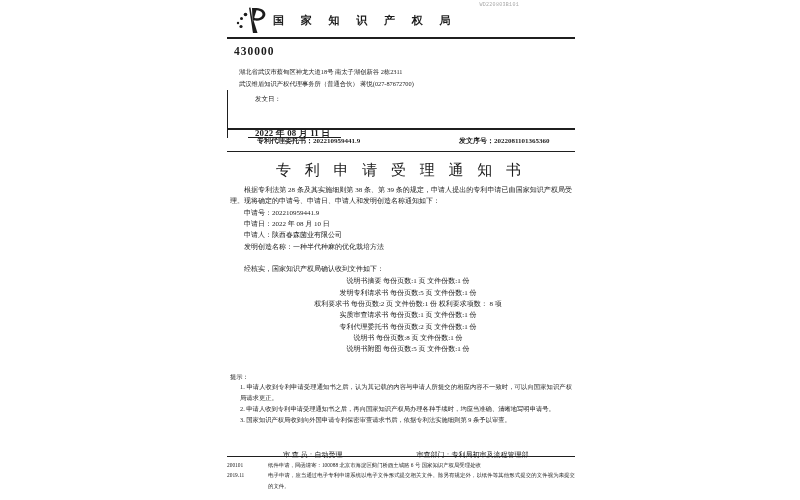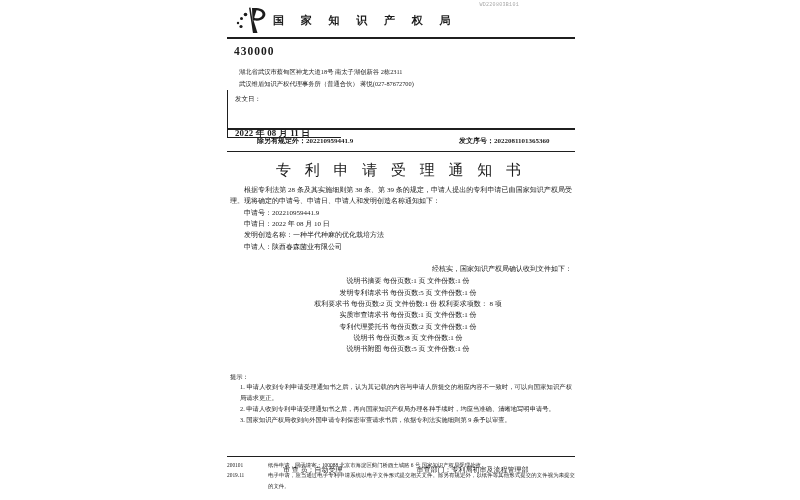--- a/index.html
+++ b/index.html
@@ -15,43 +15,43 @@
   .logo { width:40px; height:27px; flex:0 0 auto; }
   .header-title { flex:1; font-size:11px; font-weight:bold;
                   letter-spacing:7px; padding-right:34px; white-space:nowrap; }
 
   
   .info { display:flex; border-bottom:2px solid #1f1f1f; height:91px;flex-direction:column; }
   .info-left { flex:1; padding:6px 4px 0 7px; }
   .postcode { font-weight:bold; font-size:11.5px; letter-spacing:1px; }
   .addr { font-size:6.3px; line-height:1.9; margin-top:9px; padding-left:5px; white-space:nowrap; }
   .info-right { width:114px; border-left:1.5px solid #1f1f1f; display:flex; flex-direction:column; }
-  .date-box { height:48px; border-bottom:1px solid #1f1f1f; padding:5px 2px 0 7px; }
+  .date-box { height:48px; border-bottom:1px solid #1f1f1f; padding:5px 2px 0 7px;margin-left:20px; }
   .issue-label { font-size:6.5px; }
   .issue-date { font-size:8.8px; font-weight:bold; margin-top:24px; white-space:nowrap; letter-spacing:0.2px; }
 
   
   .numbers { display:flex; border-bottom:1px solid #1f1f1f; padding:6px 0 5px 30px;
              font-size:7px; font-weight:bold; }
   .numbers .num-left { width:157px; white-space:nowrap; }
   .numbers .num-right { white-space:nowrap;padding-left:45px; }
 
   
   .notice-title { text-align:center; font-size:15px; font-weight:normal; letter-spacing:5px;
                   margin:9px 0 5px; white-space:nowrap; }
   .body { font-size:7px; line-height:1.62; padding:0 3px; }
   .intro { text-indent:2em; text-align:justify; margin-bottom:0; }
   .field-line, .doc-line, .confirm-line { padding-left:2em; white-space:nowrap; }
-  .confirm-line { margin-top:11px;text-align:right; }
+  .confirm-line { margin-top:11px; }
   .docs { margin-top:1px;text-align:center; }
 
   .notes { margin-top:16px; font-size:6.3px; line-height:1.72; padding:0 3px; }
   .note-item { padding-left:10px; text-align:justify; }
 
-  .examiner-row { display:flex; margin-top:39px; font-size:7px; padding-left:56px; }
+  .examiner-row { display:flex; margin-top:24px; font-size:7px; padding-left:56px; }
   .dept-cell { margin-left:74px; white-space:nowrap; }
   .examiner-cell { white-space:nowrap; }
 
   
   .footer { position:absolute; left:0; right:0; bottom:8px; border-top:1px solid #1f1f1f;
             display:flex; padding-top:3px; font-size:5.4px; color:#222; }
   .form-codes { width:41px; line-height:2.0; flex:0 0 auto; }
   .footer-text { flex:1; line-height:2.0; text-align:justify; }
 </style>
 </head>
@@ -86,43 +86,43 @@
       <div class="info-right">
         <div class="date-box">
           <div class="issue-label">发文日：</div>
           <div class="issue-date">2022 年 08 月 11 日</div>
         </div>
       </div>
     </div>
 
     <div class="numbers">
       <div class="num-left">
-        <span>除另有规定外：</span><span>202210959441.9</span>
+        <span>专利代理委托书：</span><span>202210959441.9</span>
       </div>
       <div class="num-right">
         <span>发文序号：</span><span>2022081101365360</span>
       </div>
     </div>
 
     <div class="notice-title">专 利 申 请 受 理 通 知 书</div>
 
     <div class="body">
       <p class="intro">根据专利法第 28 条及其实施细则第 38 条、第 39 条的规定，申请人提出的专利申请已由国家知识产权局受理。现将确定的申请号、申请日、申请人和发明创造名称通知如下：</p>
 
       <div class="field-line">
         <span>申请号：</span><span>202210959441.9</span>
       </div>
       <div class="field-line">
         <span>申请日：</span><span>2022 年 08 月 10 日</span>
       </div>
       <div class="field-line">
-        <span>发明创造名称：</span><span>一种半代种麻的优化栽培方法</span>
+        <span>申请人：</span><span>陕西春森菌业有限公司</span>
       </div>
       <div class="field-line">
-        <span>申请人：</span><span>陕西春森菌业有限公司</span>
+        <span>发明创造名称：</span><span>一种半代种麻的优化栽培方法</span>
       </div>
 
       <div class="confirm-line">经核实，国家知识产权局确认收到文件如下：</div>
 
       <div class="docs">
         <div class="doc-line">说明书摘要 每份页数:1 页 文件份数:1 份</div>
         <div class="doc-line">发明专利请求书 每份页数:5 页 文件份数:1 份</div>
         <div class="doc-line">权利要求书 每份页数:2 页 文件份数:1 份  权利要求项数：  8 项</div>
         <div class="doc-line">实质审查请求书 每份页数:1 页 文件份数:1 份</div>
         <div class="doc-line">专利代理委托书 每份页数:2 页 文件份数:1 份</div>

